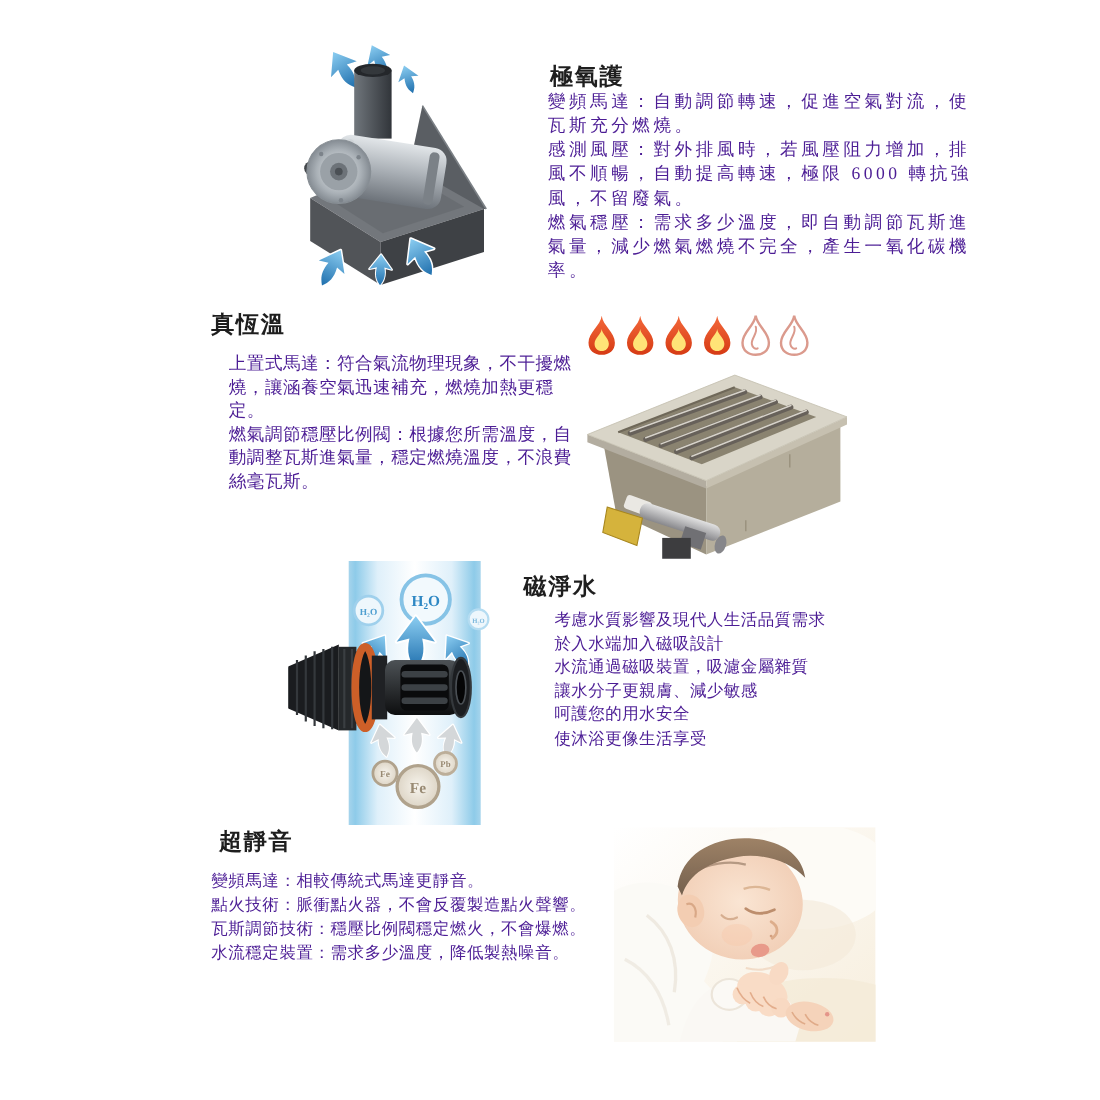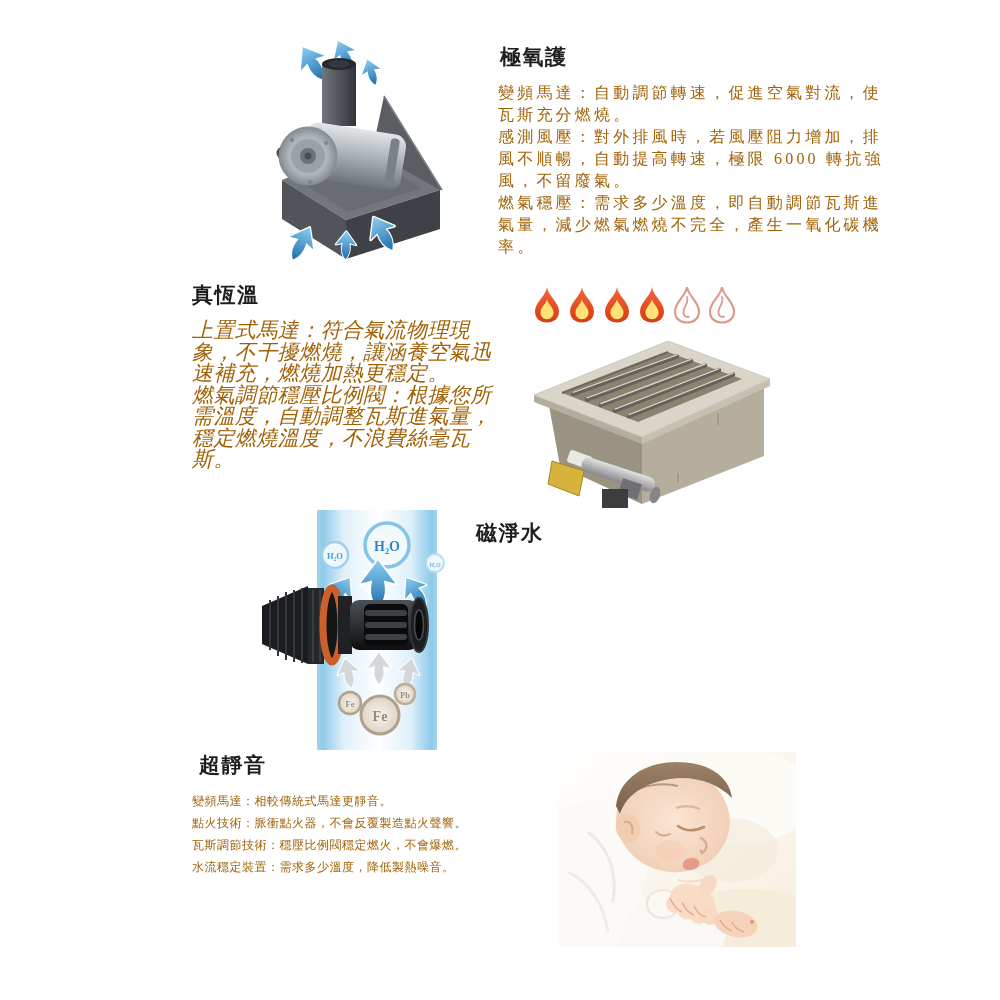--- a/index.html
+++ b/index.html
@@ -4,30 +4,30 @@
 <style>
   html,body { margin:0; padding:0; background:#ffffff; }
   .canvas {
     position:relative; width:1000px; height:1000px; background:#ffffff;
     font-family:"Liberation Serif","DejaVu Serif",serif; overflow:hidden;
   }
   .sec-title {
     position:absolute; margin:0; font-size:21px; font-weight:bold;
     color:#1e1e1e; letter-spacing:1.5px; line-height:26px;
   }
-  .body-text { position:absolute; color:#a16207; }
+  .body-text { position:absolute; color:#4c1d95; }
   .body-text p { margin:0; }
-  #oxy-title   { left:500px; top:44px; }
+  #oxy-title   { left:500px; top:56px; }
   #oxy-text    { left:498px; top:82px;  width:398px; font-size:16px;   line-height:22px;   letter-spacing:3.2px; }
   #temp-title  { left:192px; top:282px; }
-  #temp-text   { left:192px; top:320px; width:318px; font-size:21px; line-height:21.5px; letter-spacing:0.4px;font-style:italic; }
+  #temp-text   { left:208px; top:320px; width:318px; font-size:16px; line-height:21.5px; letter-spacing:0.4px; }
   #water-title { left:476px; top:520px; }
   #water-text  { left:504px; top:554px; width:380px; font-size:15px;   line-height:21.5px; letter-spacing:0.4px; }
   #quiet-title { left:199px; top:752px; }
-  #quiet-text  { left:192px; top:790px; width:346px; font-size:12px;   line-height:22px;   letter-spacing:0.5px; }
+  #quiet-text  { left:192px; top:790px; width:346px; font-size:15px;   line-height:22px;   letter-spacing:0.5px; }
   .img { position:absolute; display:block; }
   #motor-img  { left:272px; top:40px;  }
   #burner-img { left:518px; top:283px; }
   #filter-img { left:262px; top:510px; }
   #baby-img   { left:558px; top:752px; }
 </style>
 </head>
 <body>
 
 <div class="canvas">
@@ -245,20 +245,28 @@
       <circle cx="118" cy="205" r="19" fill="url(#metalBallG)" stroke="#b0a28c" stroke-width="3"></circle>
       <text x="118" y="210.5" text-anchor="middle" font-size="14" font-weight="bold" fill="#998a73">Fe</text>
       <circle cx="88" cy="193" r="11" fill="url(#metalBallG)" stroke="#b0a28c" stroke-width="2.5"></circle>
       <text x="88" y="196.5" text-anchor="middle" font-size="8.5" font-weight="bold" fill="#998a73">Fe</text>
       <circle cx="143" cy="184" r="10" fill="url(#metalBallG)" stroke="#bcae99" stroke-width="2.5"></circle>
       <text x="143" y="187.5" text-anchor="middle" font-size="8" font-weight="bold" fill="#998a73">Pb</text>
     </g>
   </svg>
 
   <h2 class="sec-title" id="water-title">磁淨水</h2>
+  <div class="body-text" id="water-text">
+    <p>考慮水質影響及現代人生活品質需求</p>
+    <p>於入水端加入磁吸設計</p>
+    <p>水流通過磁吸裝置，吸濾金屬雜質</p>
+    <p>讓水分子更親膚、減少敏感</p>
+    <p>呵護您的用水安全</p>
+    <p>使沐浴更像生活享受</p>
+  </div>
 
   <h2 class="sec-title" id="quiet-title">超靜音</h2>
   <div class="body-text" id="quiet-text">
     <p>變頻馬達：相較傳統式馬達更靜音。</p>
     <p>點火技術：脈衝點火器，不會反覆製造點火聲響。</p>
     <p>瓦斯調節技術：穩壓比例閥穩定燃火，不會爆燃。</p>
     <p>水流穩定裝置：需求多少溫度，降低製熱噪音。</p>
   </div>
 
   <svg id="baby-img" class="img" width="238" height="195" viewBox="0 0 238 195">

